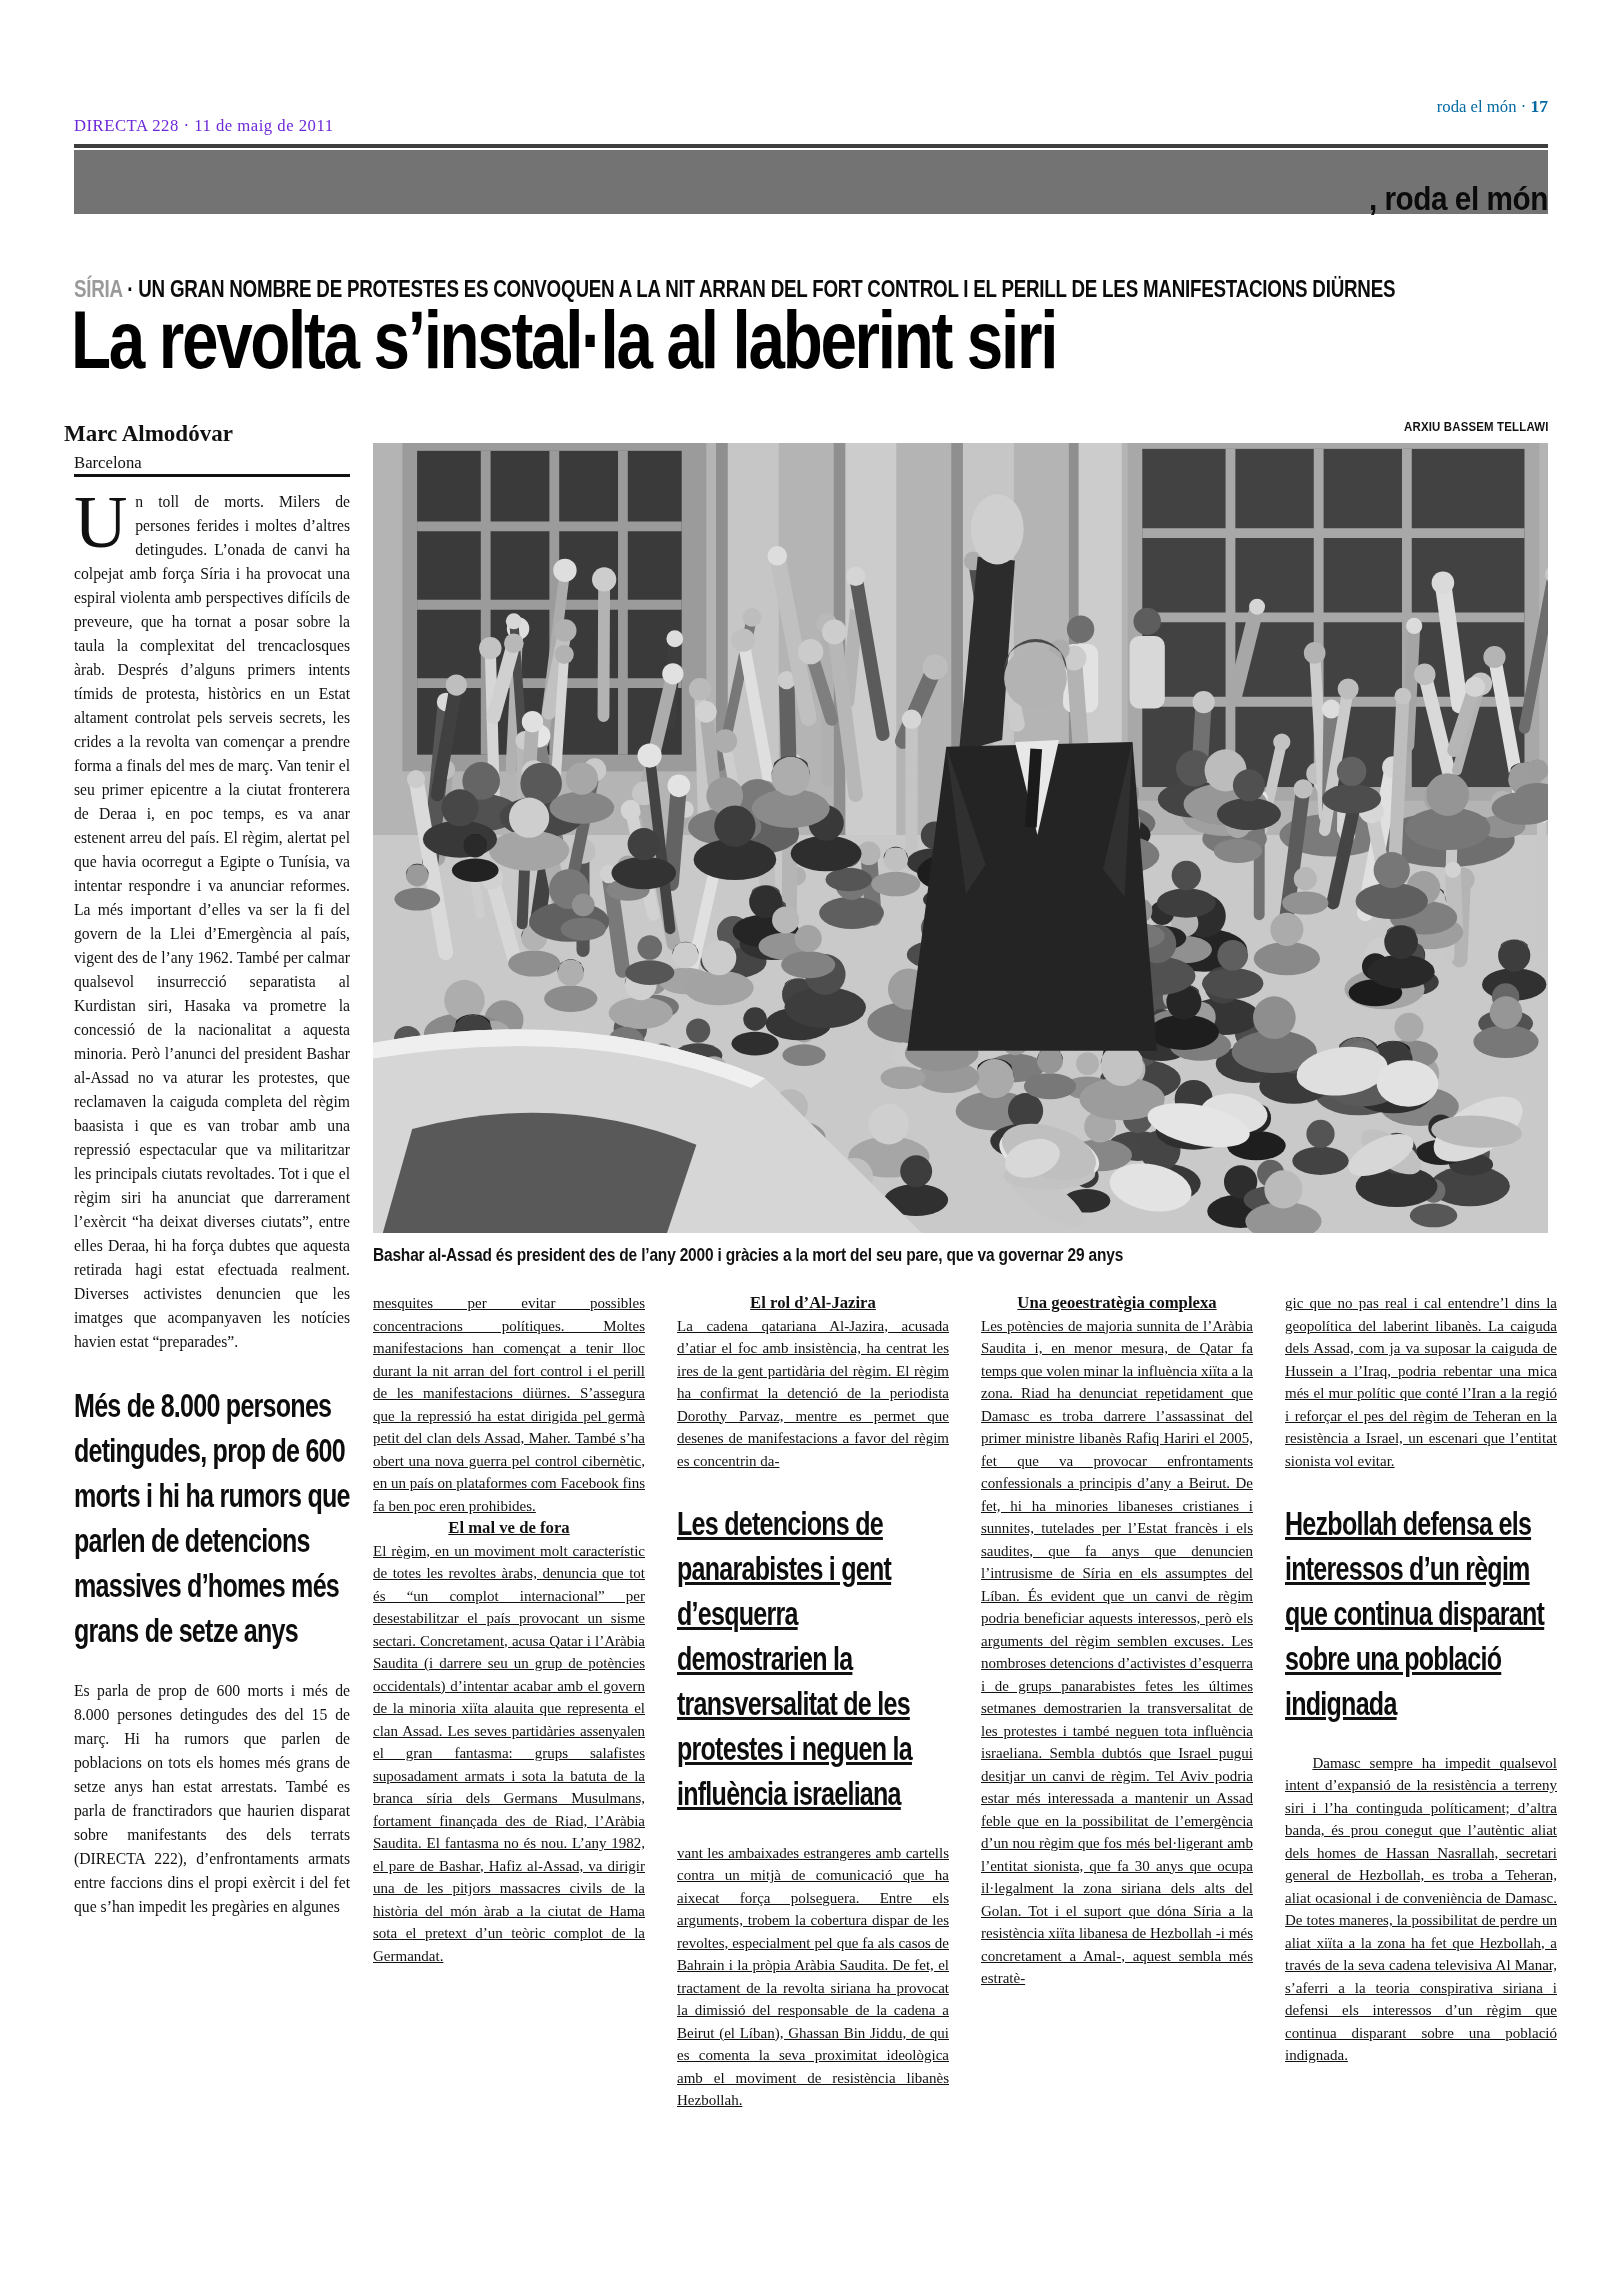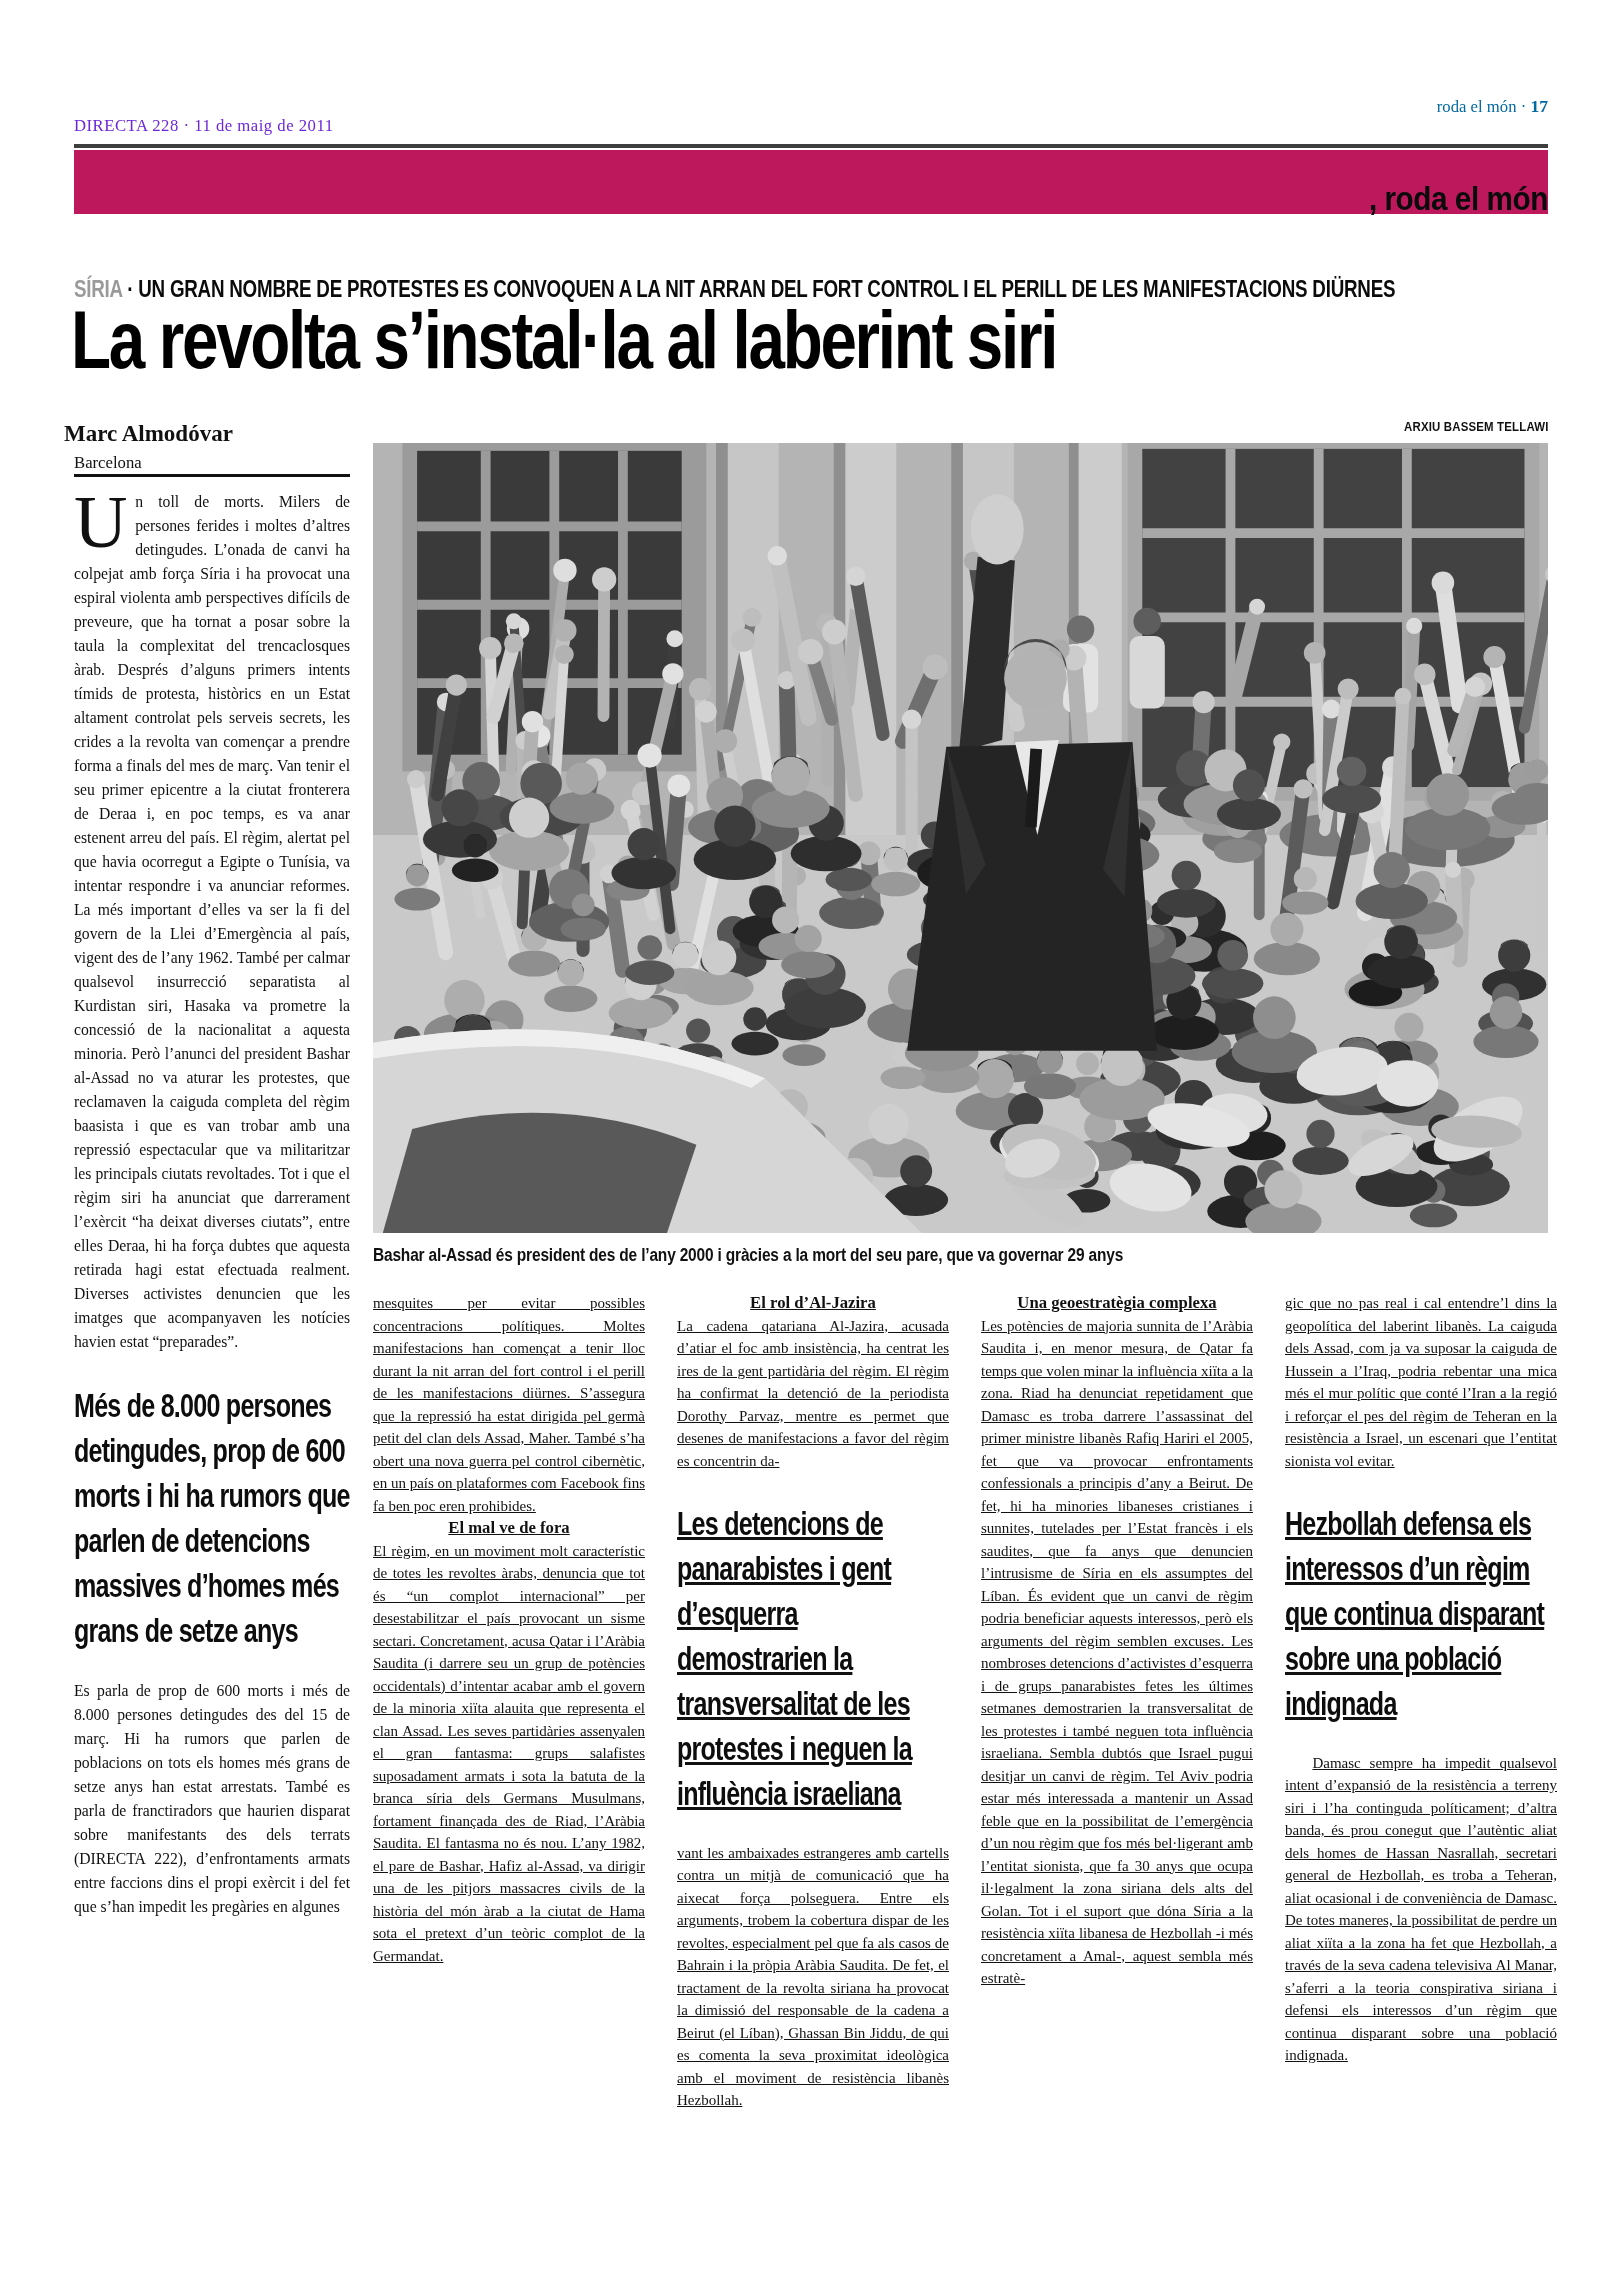--- a/index.html
+++ b/index.html
@@ -8,21 +8,21 @@
     position:relative; width:1620px; height:2293px; margin:0 auto;
     background:#ffffff; overflow:hidden;
     font-family:"Liberation Serif","DejaVu Serif",serif; color:#111;
   }
   
   .mh-left{position:absolute; left:74px; top:96px; font-size:16.7px; letter-spacing:0.5px; color:#6d28d9;margin-top:20px;}
   .mh-right{position:absolute; right:72px; top:96px; font-size:16.7px; color:#0369a1;}
   .mh-right .pg{font-weight:700; font-size:17.6px;}
   .top-rule{position:absolute; left:74px; right:72px; top:144px; height:3.9px; background:#3e3e3e;}
   .band{
-    position:absolute; left:74px; right:72px; top:150px; height:64px; background:#be185d;
+    position:absolute; left:74px; right:72px; top:150px; height:64px; background:#737373;
     display:flex; align-items:flex-end; justify-content:flex-end;
   }
   .band-label{
     font-family:"Liberation Sans","DejaVu Sans",sans-serif; font-weight:700;
     font-size:33px; line-height:.92; letter-spacing:-0.5px; color:#0b0b0b;
     transform:scaleX(.9); transform-origin:100% 100%;
   }
   
   .kicker{
     position:absolute; left:74px; top:276px; white-space:nowrap;

